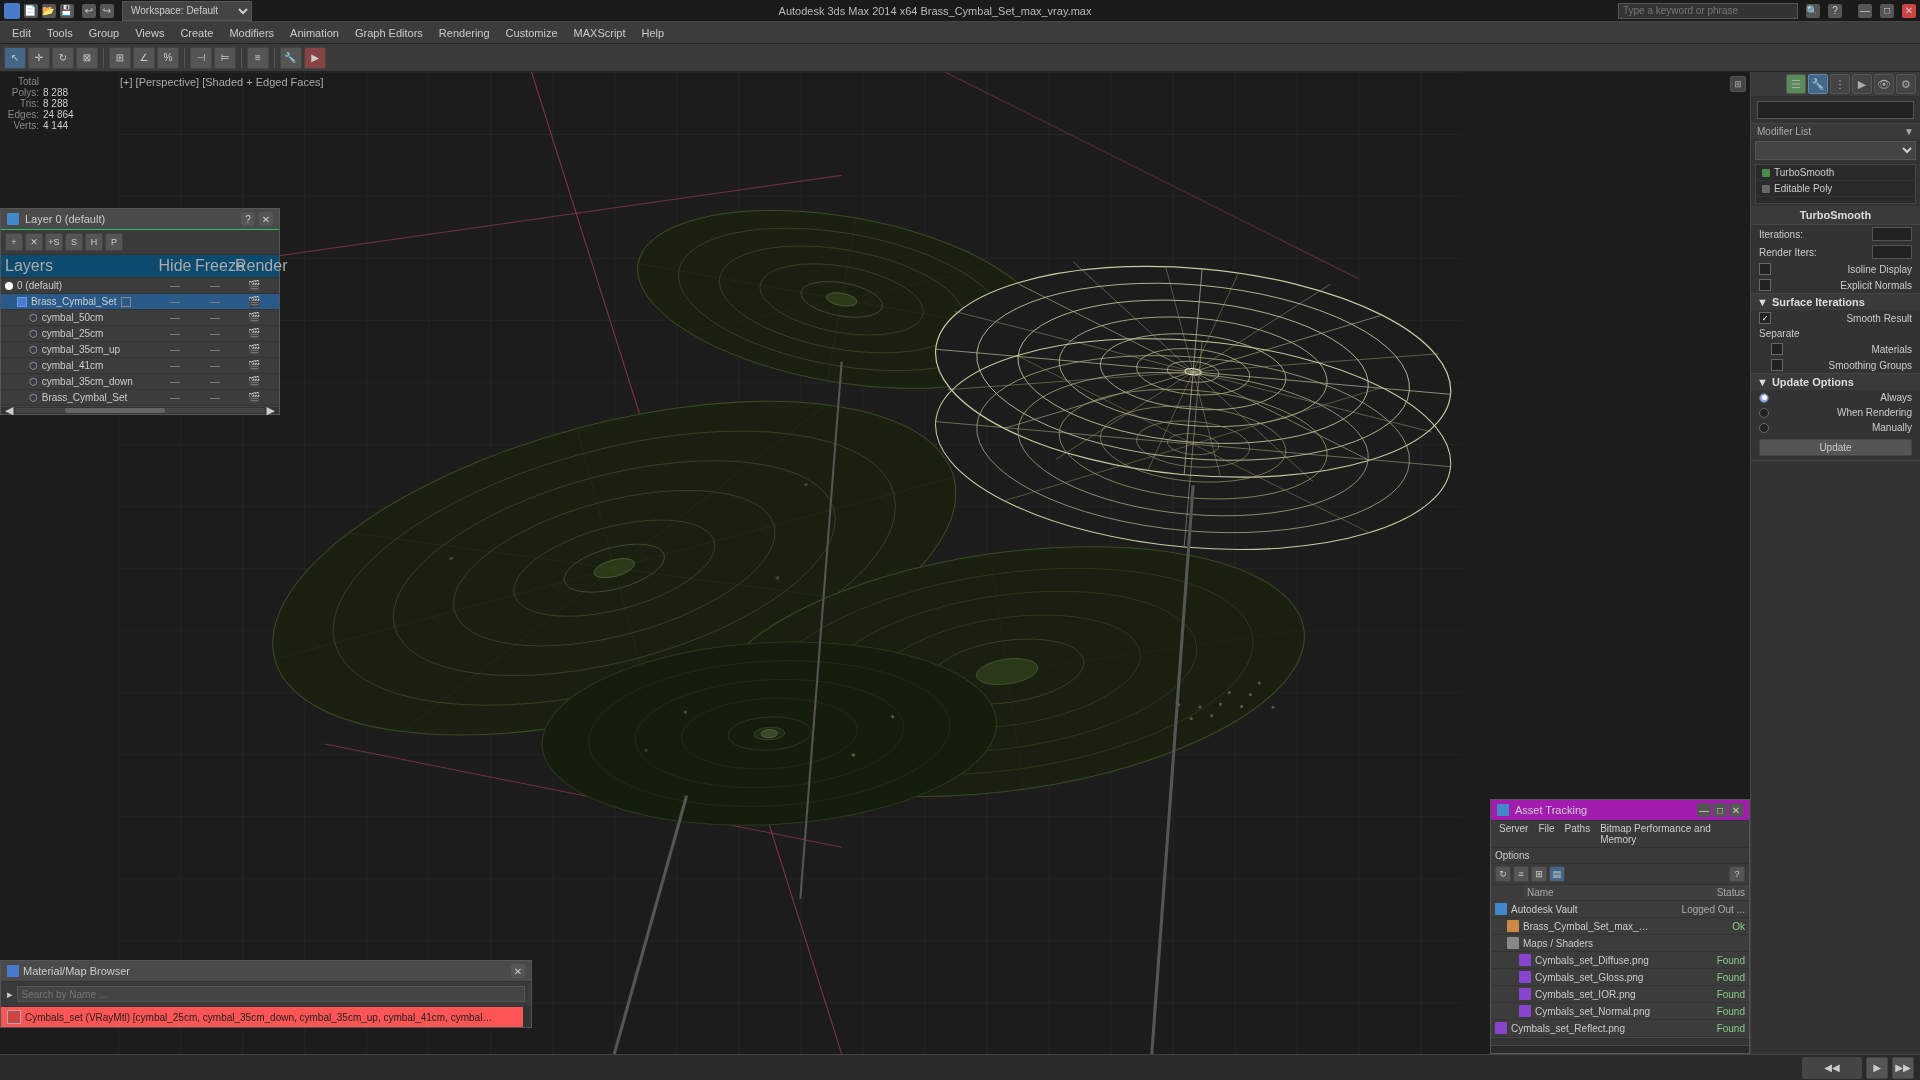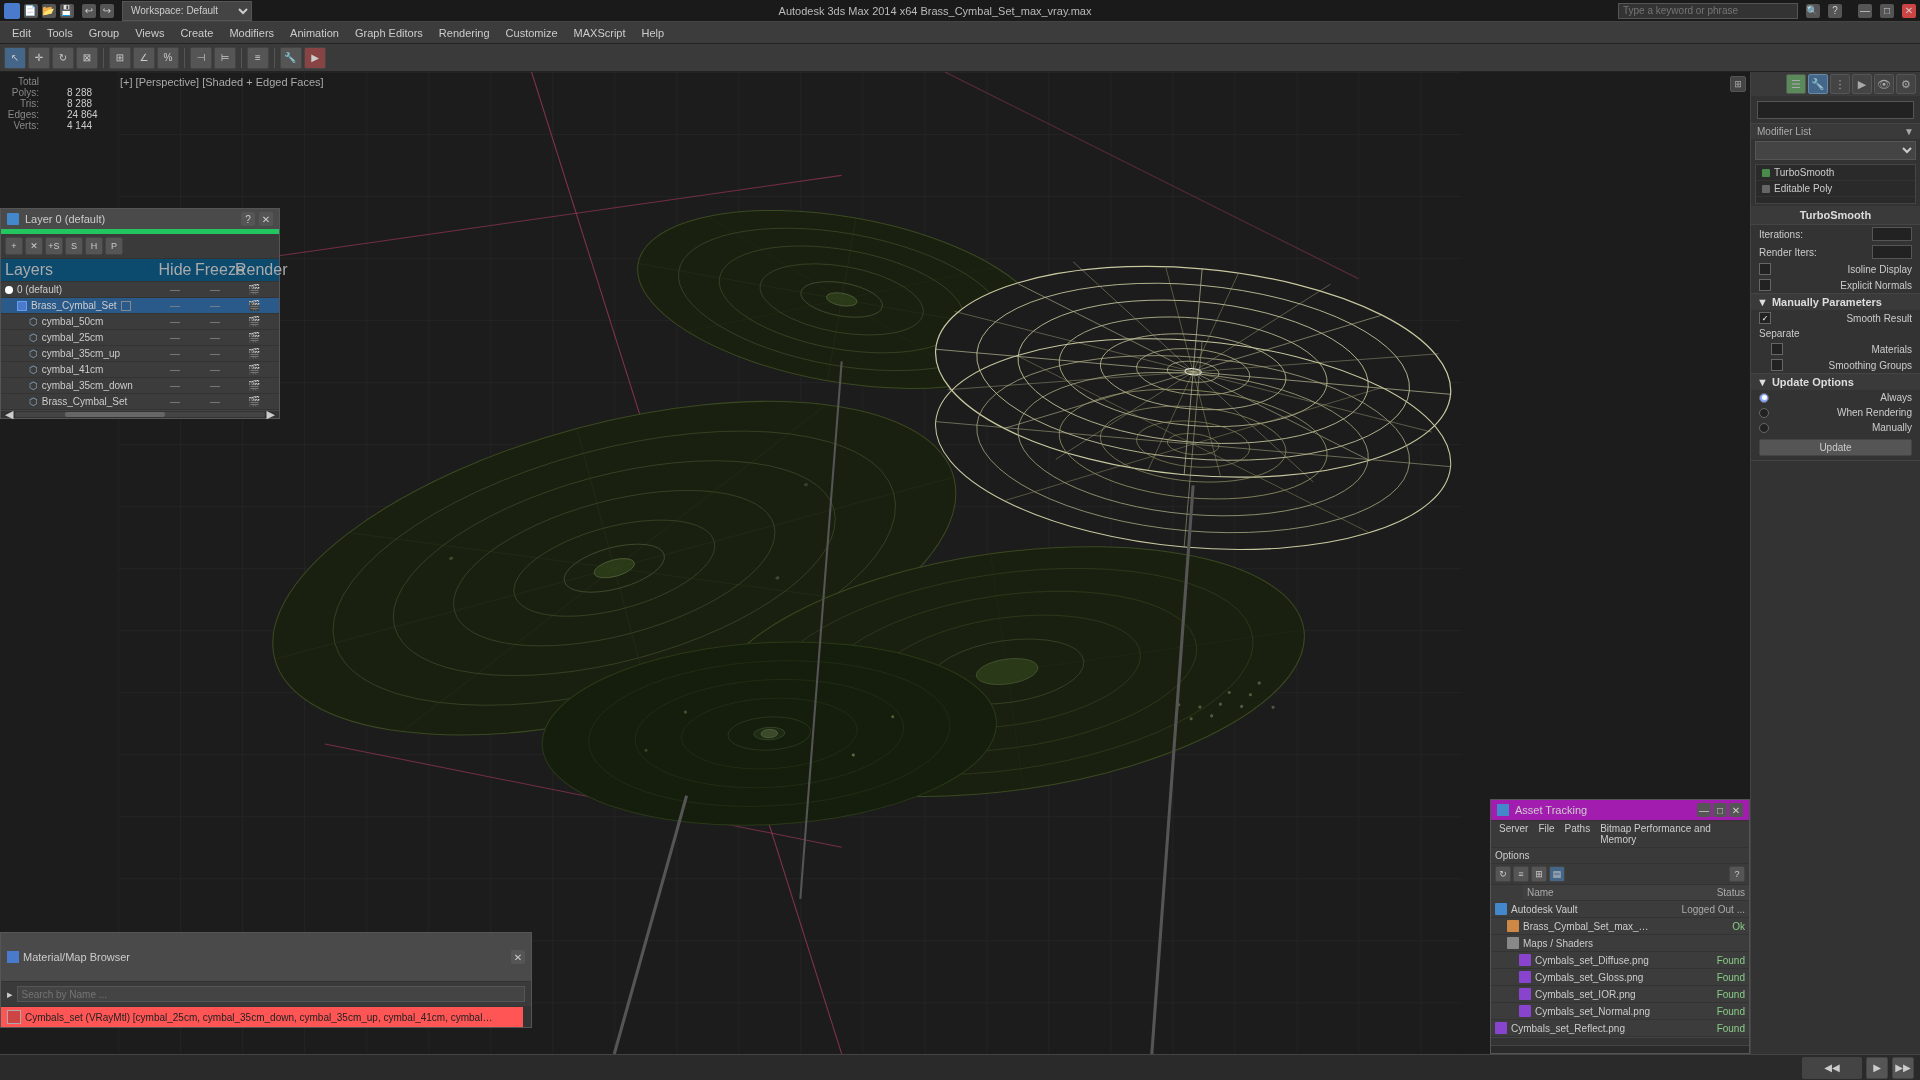--- a/index.html
+++ b/index.html
@@ -109,21 +109,21 @@
       background: #3c3c3c;
       border: 1px solid #555;
       z-index: 100;
     }
     #layer-panel-title {
       background: #4a4a4a;
       padding: 3px 6px;
       display: flex;
       align-items: center;
       justify-content: space-between;
-      border-bottom: 5px solid #22c55e;
+      border-bottom: 1px solid #22c55e;
     }
     .layer-toolbar {
       display: flex;
       gap: 2px;
       padding: 3px 4px;
       background: #3a3a3a;
       border-bottom: 1px solid #333;
     }
     .layer-tb-btn {
       width: 18px; height: 18px;
@@ -189,21 +189,21 @@
       position: absolute;
       bottom: 26px;
       left: 0;
       width: 532px;
       background: #3c3c3c;
       border: 1px solid #555;
       z-index: 100;
     }
     #material-panel-title {
       background: #4a4a4a;
-      padding: 17px 6px;
+      padding: 3px 6px;
       display: flex;
       align-items: center;
       justify-content: space-between;
       border-bottom: 1px solid #333;
     }
     .material-search {
       padding: 4px 6px;
       background: #3a3a3a;
       border-bottom: 1px solid #333;
       display: flex;
@@ -471,21 +471,21 @@
     #viewport-stats {
       position: absolute;
       top: 4px;
       left: 4px;
       font-size: 10px;
       color: #aaa;
       z-index: 10;
     }
     .stat-row { display: flex; gap: 4px; }
     .stat-label { width: 35px; text-align: right; color: #888; }
-    .stat-val { color: #ccc; margin-left: 24px; }
+    .stat-val { color: #ccc; }
 
     
     .turbosmooth-banner {
       padding: 3px 6px;
       background: #3a3a3a;
       font-size: 11px;
       color: #ddd;
       font-weight: bold;
       text-align: center;
       border-bottom: 1px solid #444;
@@ -785,21 +785,21 @@
       </div>
       <div class="mod-row">
         <div class="mod-checkbox"></div>
         <span class="mod-label">Explicit Normals</span>
       </div>
     </div>
 
     <div class="mod-section">
       <div class="mod-section-title">
         <span>▼</span>
-        <span>Manually Parameters</span>
+        <span>Surface Iterations</span>
       </div>
       <div class="mod-row">
         <div class="mod-checkbox checked"></div>
         <span class="mod-label">Smooth Result</span>
       </div>
       <div class="mod-row">
         <span class="mod-label">Separate</span>
       </div>
       <div class="mod-row" style="padding-left:20px;">
         <div class="mod-checkbox"></div>

